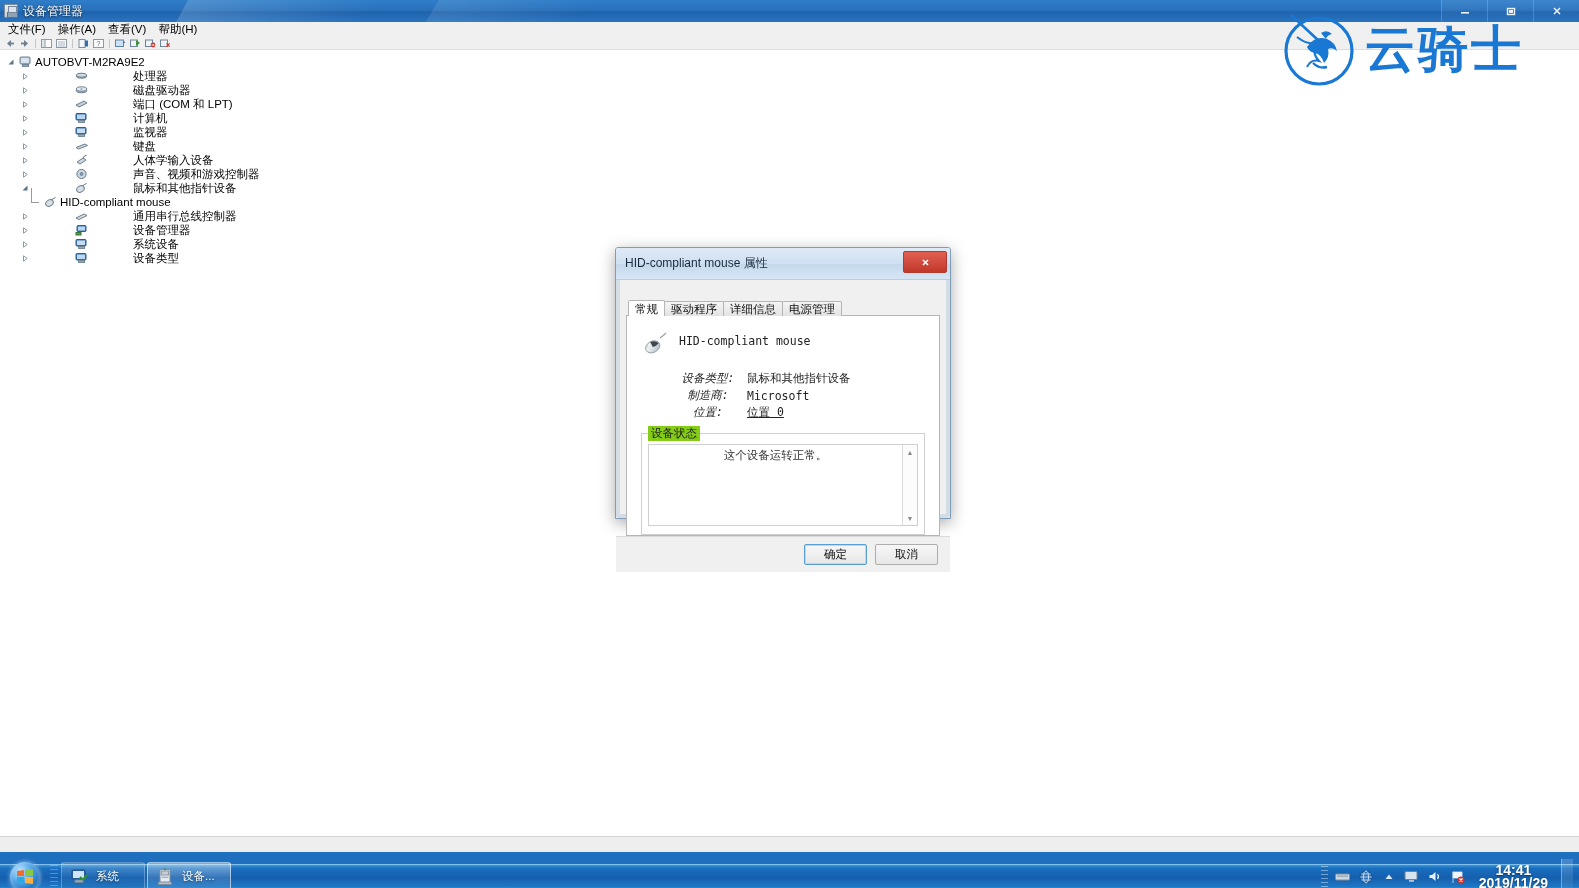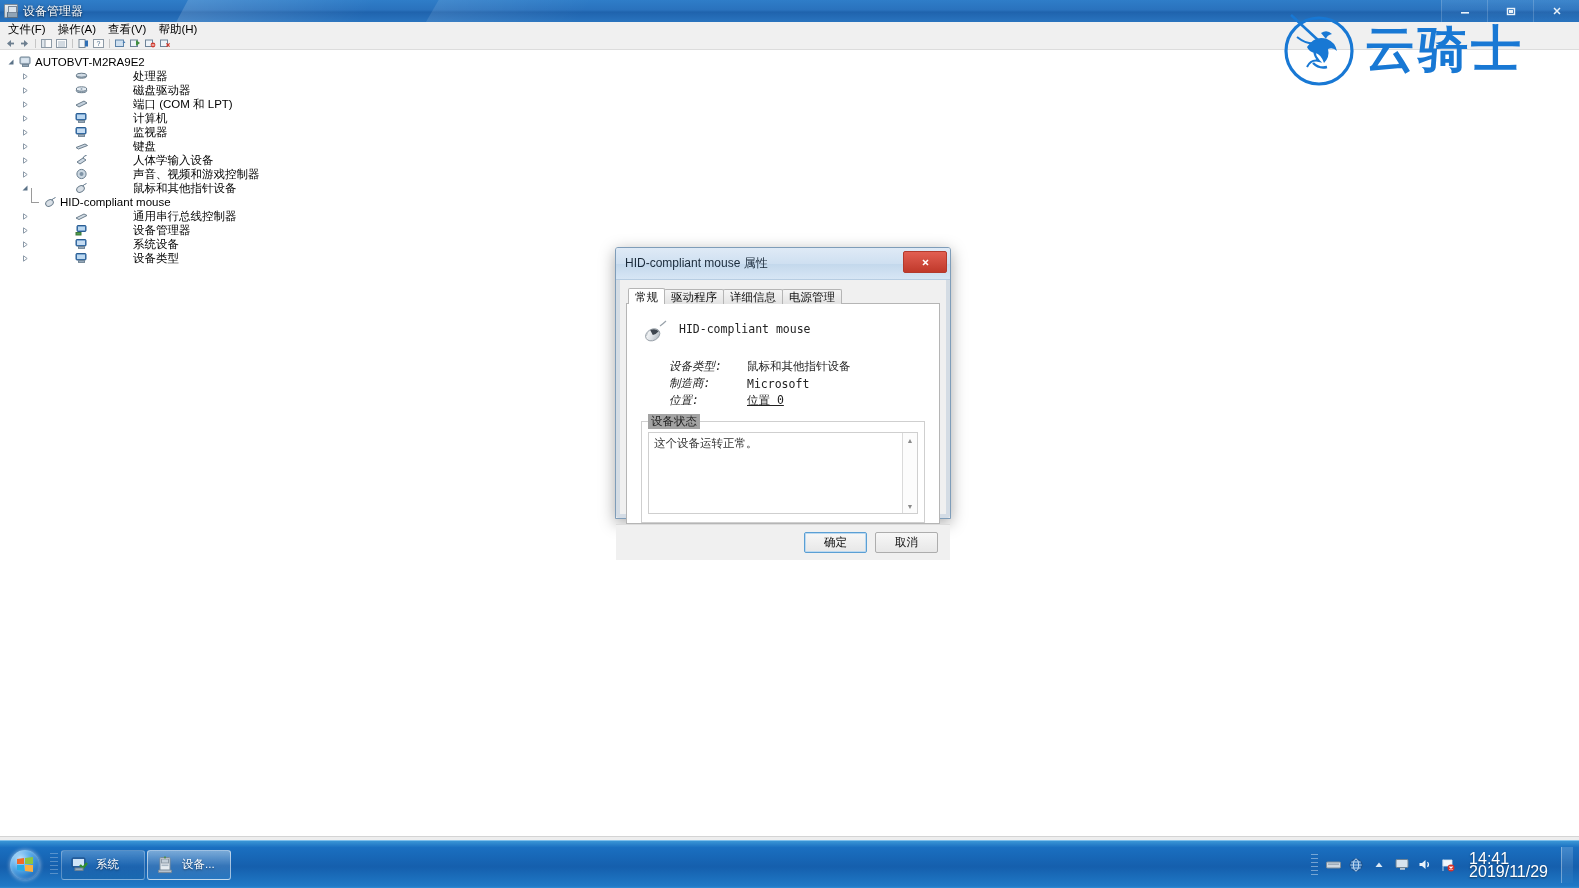--- a/index.html
+++ b/index.html
@@ -134,20 +134,21 @@
   
   #props-dialog {
     position:absolute; left:615px; top:247px; width:336px; height:272px;
     z-index:60;
     background:#f0f0f0;
     border:1px solid #7f9db9;
     border-radius:3px 3px 0 0;
     box-shadow:0 4px 16px rgba(0,0,0,.35);
     display:flex; flex-direction:column;
     font-size:12px;
+    text-align:center;
   }
   .dlg-frame {
     position:absolute; inset:0;
     border:4px solid rgba(190,205,220,.55);
     border-top-width:0;
     border-radius:3px;
     pointer-events:none;
   }
   .dlg-title {
     height:32px; flex:0 0 auto; position:relative;
@@ -159,21 +160,21 @@
   .dlg-title-text {
     padding-left:9px; color:#1a2a3a; font-size:12px; white-space:nowrap;
   }
   .dlg-close {
     position:absolute; right:3px; top:3px; width:44px; height:22px;
     background:linear-gradient(to bottom,#e25f52,#c0392b);
     border:1px solid #b33a2d; border-radius:2px;
     color:#fff; display:flex; align-items:center; justify-content:center;
     font-size:12px; cursor:default;
   }
-  .dlg-body { flex:1 1 auto; padding:8px 10px 0 10px; display:flex; flex-direction:column; }
+  .dlg-body { flex:1 1 auto; padding:8px 10px 0 10px; display:flex; flex-direction:column;margin-top:12px; }
 
   
   .tabstrip { display:flex; align-items:flex-end; height:16px; position:relative; z-index:2; padding-left:2px; }
   .tab {
     height:15px; padding:0 6px; line-height:15px; font-size:11.5px;
     background:linear-gradient(to bottom,#f5f5f5,#e3e3e3);
     border:1px solid #b5b5b5; border-bottom:none;
     margin-right:-1px; color:#111; cursor:default;
     border-radius:2px 2px 0 0;
   }
@@ -195,21 +196,21 @@
   }
 
   .prop-table { margin:14px 0 0 32px; font-family:"DejaVu Sans Mono", monospace; font-size:11.5px; color:#222; }
   .prop-row { display:flex; height:17px; align-items:center; }
   .prop-key { width:78px; flex:0 0 78px; white-space:nowrap;font-style:italic; }
   .prop-val { white-space:nowrap; }
   .prop-val.link { text-decoration:underline; }
 
   .status-group { margin:12px 4px 0 4px; position:relative; border:1px solid #cfcfcf; padding:10px 6px 8px 6px; }
   .status-legend {
-    position:absolute; top:-8px; left:6px; background:#a3a3a3; padding:0 3px;
+    position:absolute; top:-8px; left:6px; background:#84cc16; padding:0 3px;
     font-family:"DejaVu Sans Mono", monospace; font-size:11.5px; color:#222;
   }
   .status-box {
     height:82px; border:1px solid #cfcfcf; background:#fff; position:relative;
     display:flex;
   }
   .status-text {
     flex:1 1 auto; padding:3px 5px;
     font-family:"DejaVu Sans Mono", monospace; font-size:11.5px; color:#333; line-height:14px;
   }
@@ -228,21 +229,21 @@
   .dlg-btn {
     width:63px; height:21px; font-size:11.5px;
     background:linear-gradient(to bottom,#f7f7f7,#e7e7e7);
     border:1px solid #adadad; border-radius:2px; color:#111;
     display:flex; align-items:center; justify-content:center; cursor:default;
   }
   .dlg-btn.default { border-color:#5a9fd4; box-shadow:0 0 0 1px #bcd9f0 inset; }
 
   
   #taskbar {
-    position:absolute; left:0; bottom:0; width:1579px; height:48px; z-index:80;
+    position:absolute; left:0; bottom:0; width:1579px; height:24px; z-index:80;
     background:linear-gradient(to bottom,#3a96d6 0%, #1a6fc0 14%, #155fad 55%, #1f79c6 96%, #2f8ad2 100%);
     border-top:1px solid #7fc0ec;
     display:flex; align-items:center;
   }
   .start-orb {
     width:50px; height:34px; flex:0 0 50px; display:flex; align-items:center; justify-content:center;
     cursor:default;
   }
   .orb {
     width:30px; height:30px; border-radius:50%;
@@ -268,22 +269,22 @@
   }
   .task-ico { width:20px; height:20px; flex:0 0 20px; display:flex; align-items:center; justify-content:center; }
   .tray {
     margin-left:auto; display:flex; align-items:center; gap:7px; padding-right:6px; height:36px;
   }
   .tray-grip { width:7px; height:22px;
     background:repeating-linear-gradient(to bottom, rgba(255,255,255,.4) 0 1px, rgba(0,0,0,0) 1px 4px);
   }
   .tray-ico { width:16px; height:16px; display:flex; align-items:center; justify-content:center; cursor:default; }
   .tray-clock {
-    color:#fff; font-size:16px; line-height:13px; padding:0 6px;
-    text-shadow:0 1px 2px rgba(0,0,0,.5); cursor:default;
+    color:#fff; font-size:14px; line-height:13px; text-align:center; padding:0 6px;
+    text-shadow:0 1px 2px rgba(0,0,0,.5); cursor:default;font-weight:bold;
   }
   .show-desktop { width:12px; height:36px; border-left:1px solid rgba(255,255,255,.35);
     background:linear-gradient(to bottom, rgba(255,255,255,.18), rgba(255,255,255,.02)); }
 </style>
 </head>
 <body>
 
 <div id="desktop"></div>
 
 <div id="devmgr-window">

